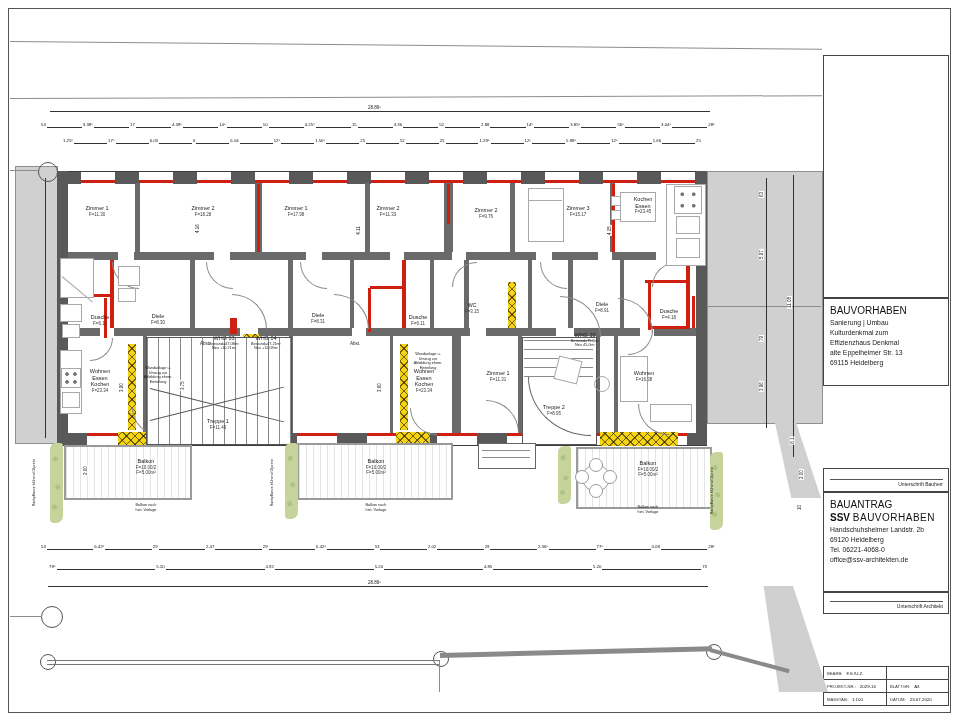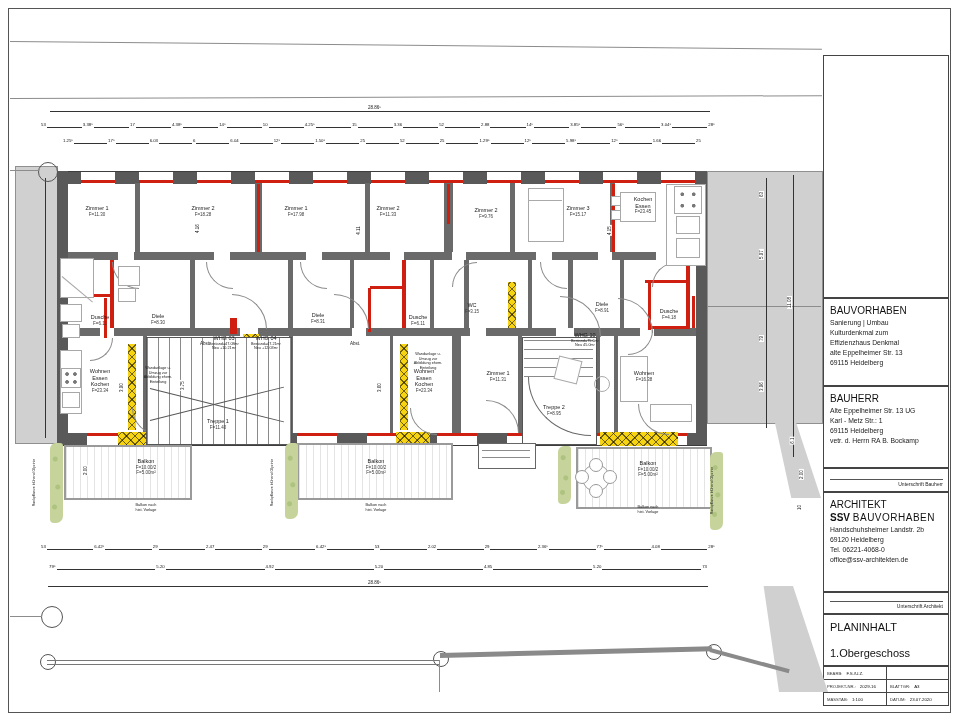--- a/index.html
+++ b/index.html
@@ -73,54 +73,43 @@
 
   <div class="tb" style="top:298px;height:88px;">
     <div class="hd">BAUVORHABEN</div>
     <div class="li">Sanierung | Umbau</div>
     <div class="li">Kulturdenkmal zum</div>
     <div class="li">Effizienzhaus Denkmal</div>
     <div class="li">alte Eppelheimer Str. 13</div>
     <div class="li">69115 Heidelberg</div>
   </div>
 
-  <div class="tb" style="top:386px;height:82px;">
-    <div class="hd">BAUHERR</div>
-    <div class="li">Alte Eppelheimer Str. 13 UG</div>
-    <div class="li">Karl - Metz Str.: 1</div>
-    <div class="li">69115 Heidelberg</div>
-    <div class="li">vetr. d. Herrn RA B. Bockamp</div>
-  </div>
 
   <div class="sig" style="top:468px;height:24px;">
     <div class="rule"></div>
     <div class="cap">Unterschrift Bauherr</div>
   </div>
 
   <div class="tb" style="top:492px;height:100px;">
-    <div class="hd">ARCHITEKT</div>
+    <div class="hd">BAUANTRAG</div>
     <div class="hd" style="margin-top:0;">
       <b>SSV</b>
       <span style="letter-spacing:.5px;">BAUVORHABEN</span>
     </div>
     <div class="li">Handschuhsheimer Landstr. 2b</div>
     <div class="li">69120 Heidelberg</div>
     <div class="li">Tel. 06221-4068-0</div>
     <div class="li">office@ssv-architekten.de</div>
   </div>
 
   <div class="sig" style="top:592px;height:22px;">
     <div class="rule" style="top:8px;"></div>
     <div class="cap" style="top:10px;">Unterschrift Architekt</div>
   </div>
 
-  <div class="tb" style="top:614px;height:52px;">
-    <div class="hd" style="font-size:11px;">PLANINHALT</div>
-    <div class="hd" style="font-size:11px;margin-top:14px;">1.Obergeschoss</div>
-  </div>
 
   <div class="itbl" style="top:666px;height:40px;">
     <div class="cell">
       <span class="lab">BEARB:</span>
       <span class="val">F.S./U.Z.</span>
     </div>
     <div class="cell"></div>
     <div class="cell">
       <span class="lab">PROJEKT-NR.:</span>
       <span class="val">2029-16</span>

